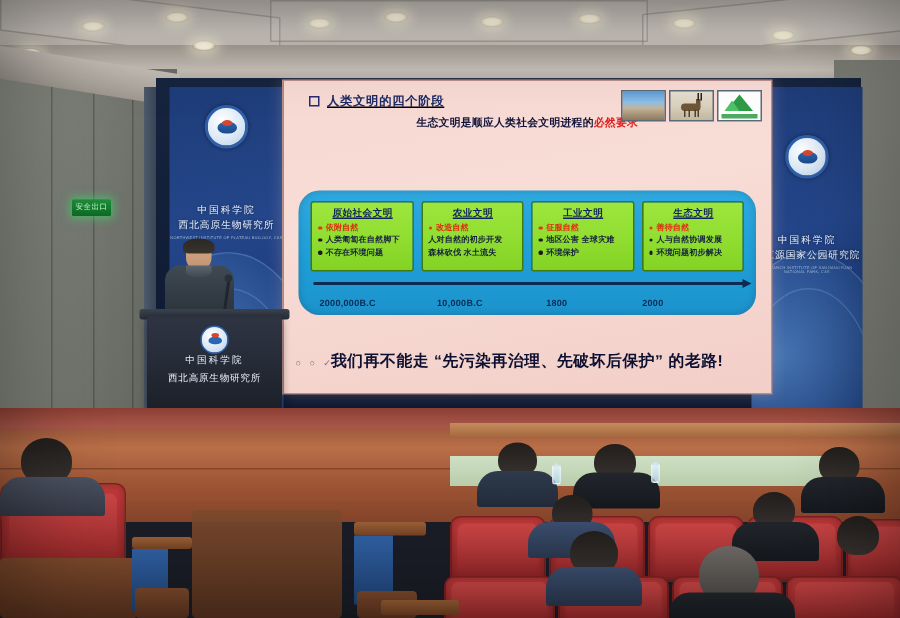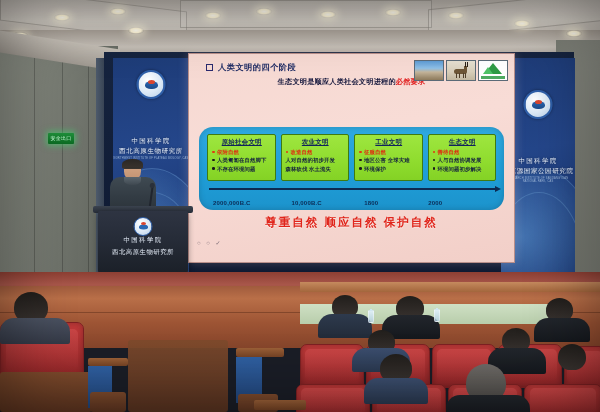--- a/index.html
+++ b/index.html
@@ -67,21 +67,21 @@
   .banner-txt .l3{font-size:2.6px;letter-spacing:.2px;color:#9fb8d8;margin-top:1px;}
 
   
   .slide{position:absolute;left:188px;top:53px;width:325px;height:208px;
     background:linear-gradient(170deg,#f6d9d2 0%,#f8dcd6 40%,#f2cfc8 100%);
     border:1px solid #b98f8a;box-shadow:0 0 10px rgba(255,220,215,0.22);overflow:hidden;}
   .slide-inner{position:absolute;inset:0;padding:4px 7px;box-sizing:border-box;}
 
   .s-title{color:#161a33;font-size:13.5px;font-weight:bold;letter-spacing:1px;
     margin:4px 0 0 14px;text-shadow:0 1px 0 rgba(255,255,255,.5);}
-  .s-sub-row{display:flex;align-items:center;margin:4px 0 0 10px;}
+  .s-sub-row{display:flex;align-items:center;margin:4px 0 0 10px;text-decoration:underline;}
   .sq-bullet{width:5px;height:5px;border:1.4px solid #2a2a6e;margin-right:5px;background:transparent;}
   .s-sub{color:#1d2a63;font-size:8.2px;font-weight:bold;letter-spacing:.5px;}
   .s-sub2{text-align:center;color:#11143a;font-size:7.2px;font-weight:bold;margin-top:4px;letter-spacing:.2px;}
   .s-sub2 .em{color:#e02020;}
 
   .thumbs{position:absolute;right:6px;top:6px;display:flex;gap:2px;}
   .thumb{width:28px;height:19px;border:1px solid #5b6a77;}
   .th-land{background:linear-gradient(180deg,#5e9bd4 0%,#8fc0e6 38%,#c4b49a 58%,#8d7a5c 100%);}
   .th-ante{background:linear-gradient(180deg,#e6e0d2 0%,#d8cfbb 55%,#c2b79f 100%);position:relative;}
   .th-ante .body{position:absolute;left:7px;top:8px;width:13px;height:5px;border-radius:3px;background:#6d5636;}
@@ -352,22 +352,22 @@
 
         <div class="axis"></div>
         <div class="ticks">
           <span class="tick tk1">2000,000B.C</span>
           <span class="tick tk2">10,000B.C</span>
           <span class="tick tk3">1800</span>
           <span class="tick tk4">2000</span>
         </div>
       </div>
 
-      <div class="s-red-line">尊重自然  顺应自然  保护自然</div>
       <div class="deco-dots">○ ○ ✓</div>
+      <div class="s-bottom">我们再不能走 “先污染再治理、先破坏后保护” 的老路!</div>
 
     </div>
   </div>
 
   <div class="speaker">
     <div class="sp-body"></div>
     <div class="sp-head"></div>
     <div class="sp-hair"></div>
     <div class="sp-glass"></div>
     <div class="sp-collar"></div>

